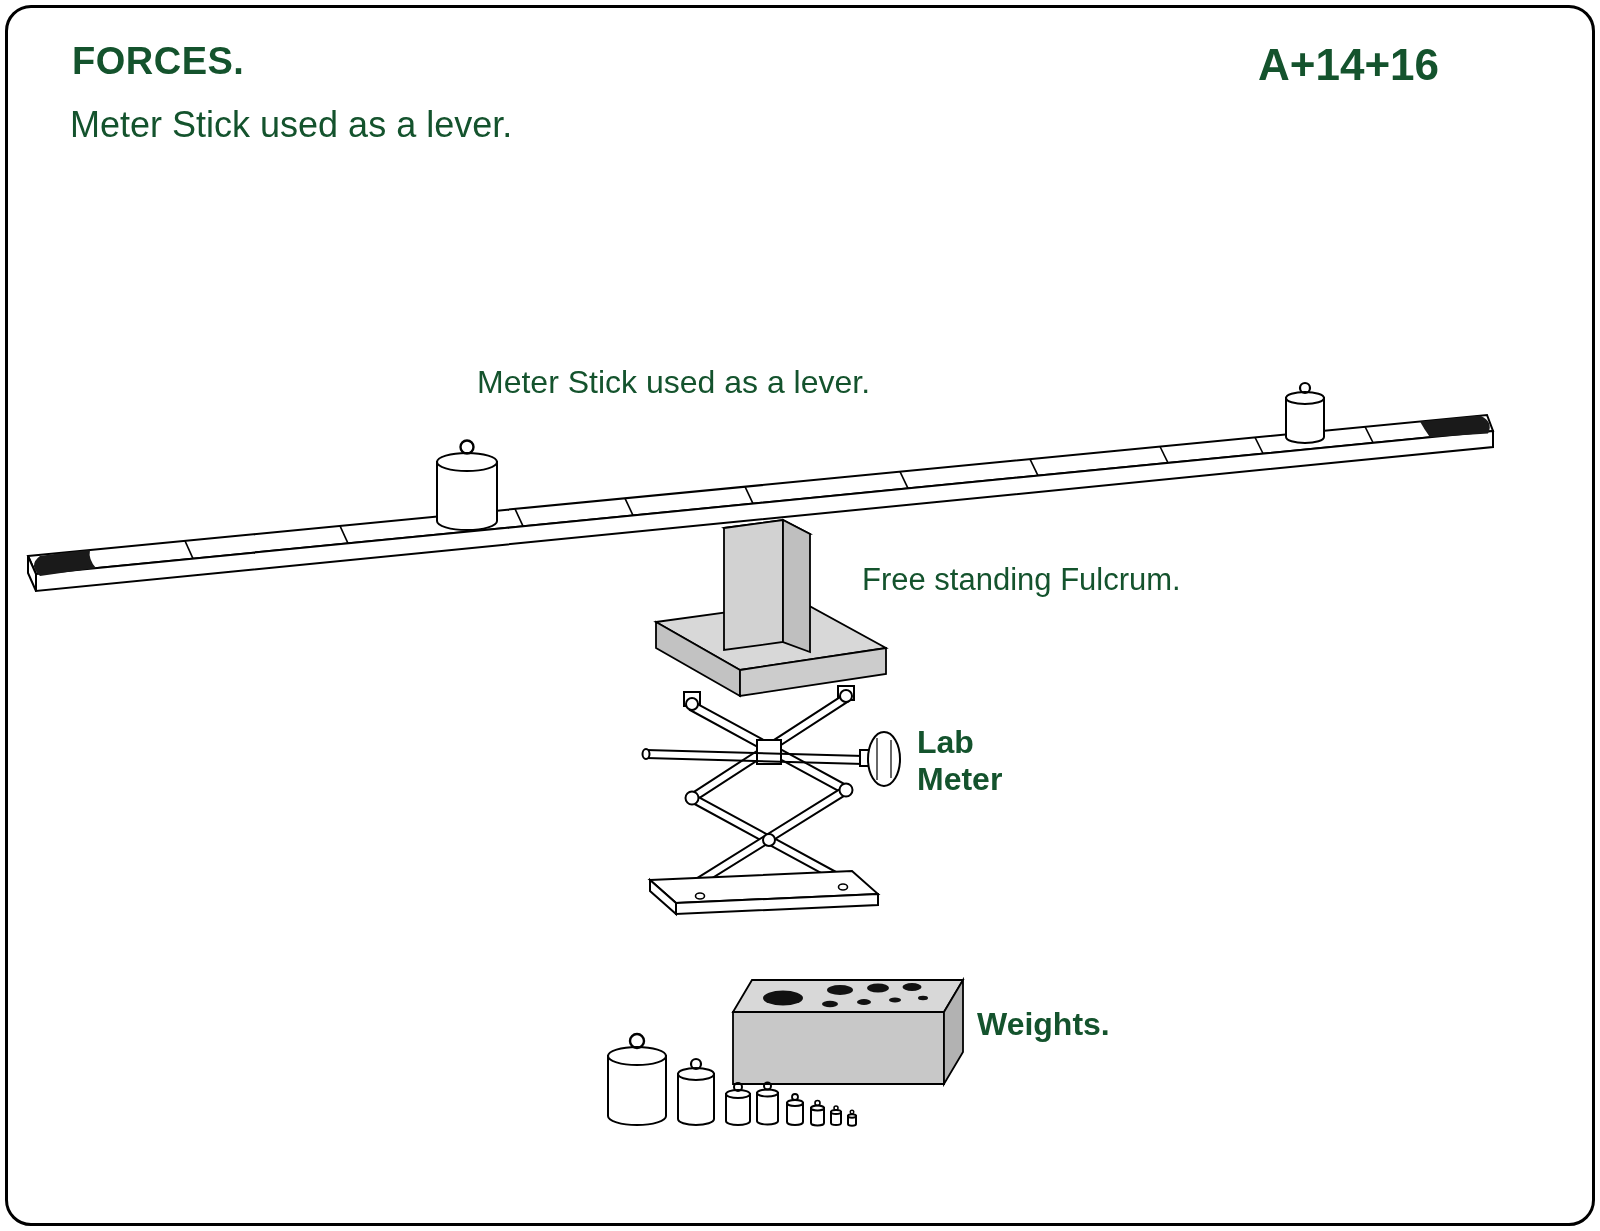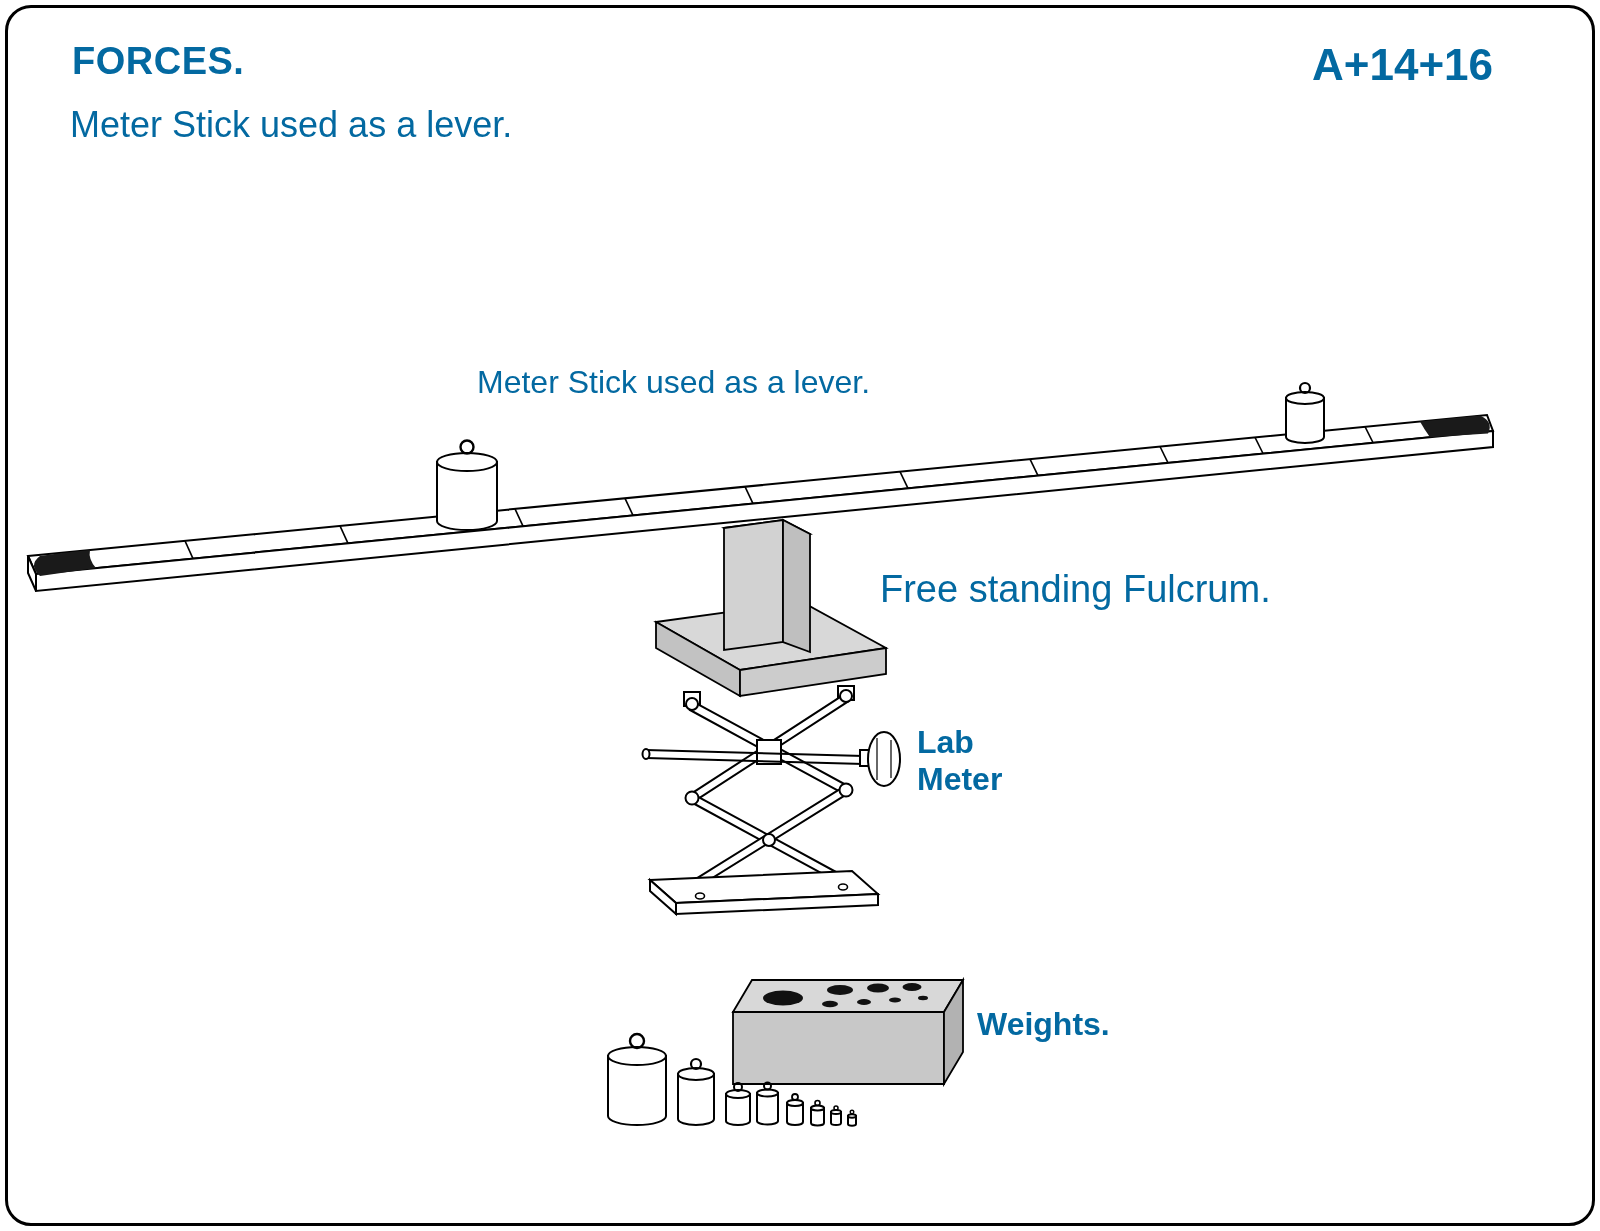--- a/index.html
+++ b/index.html
@@ -11,26 +11,26 @@
     color:#000;
     overflow:hidden;
   }
   .border-frame{
     position:absolute;
     left:5px;top:5px;right:5px;bottom:5px;
     border:3px solid #000;
     border-radius:26px;
     pointer-events:none;
   }
-  .lbl{position:absolute;white-space:nowrap;color:#0369a1;}
+  .lbl{position:absolute;white-space:nowrap;color:#14532d;}
   .title{left:72px;top:40px;font-size:38px;font-weight:bold;letter-spacing:0.5px;}
   .subtitle{left:70px;top:104px;font-size:36px;}
-  .code{left:1312px;top:40px;font-size:44px;font-weight:bold;}
+  .code{left:1258px;top:40px;font-size:44px;font-weight:bold;}
   .lbl-meter{left:477px;top:364px;font-size:32px;}
-  .lbl-fulcrum{left:880px;top:562px;font-size:38px;margin-top:6px;}
+  .lbl-fulcrum{left:862px;top:562px;font-size:31px;}
   .lbl-labjack{left:917px;top:724px;font-size:32px;line-height:37px;font-weight:bold;}
   .lbl-weights{left:977px;top:1006px;font-size:32px;font-weight:bold;}
   svg{position:absolute;left:0;top:0;}
   .outline{fill:#ffffff;stroke:#000;stroke-width:2;}
   .thin{stroke:#000;stroke-width:1.6;fill:none;}
 </style>
 </head>
 <body>
 
 <div class="page">

